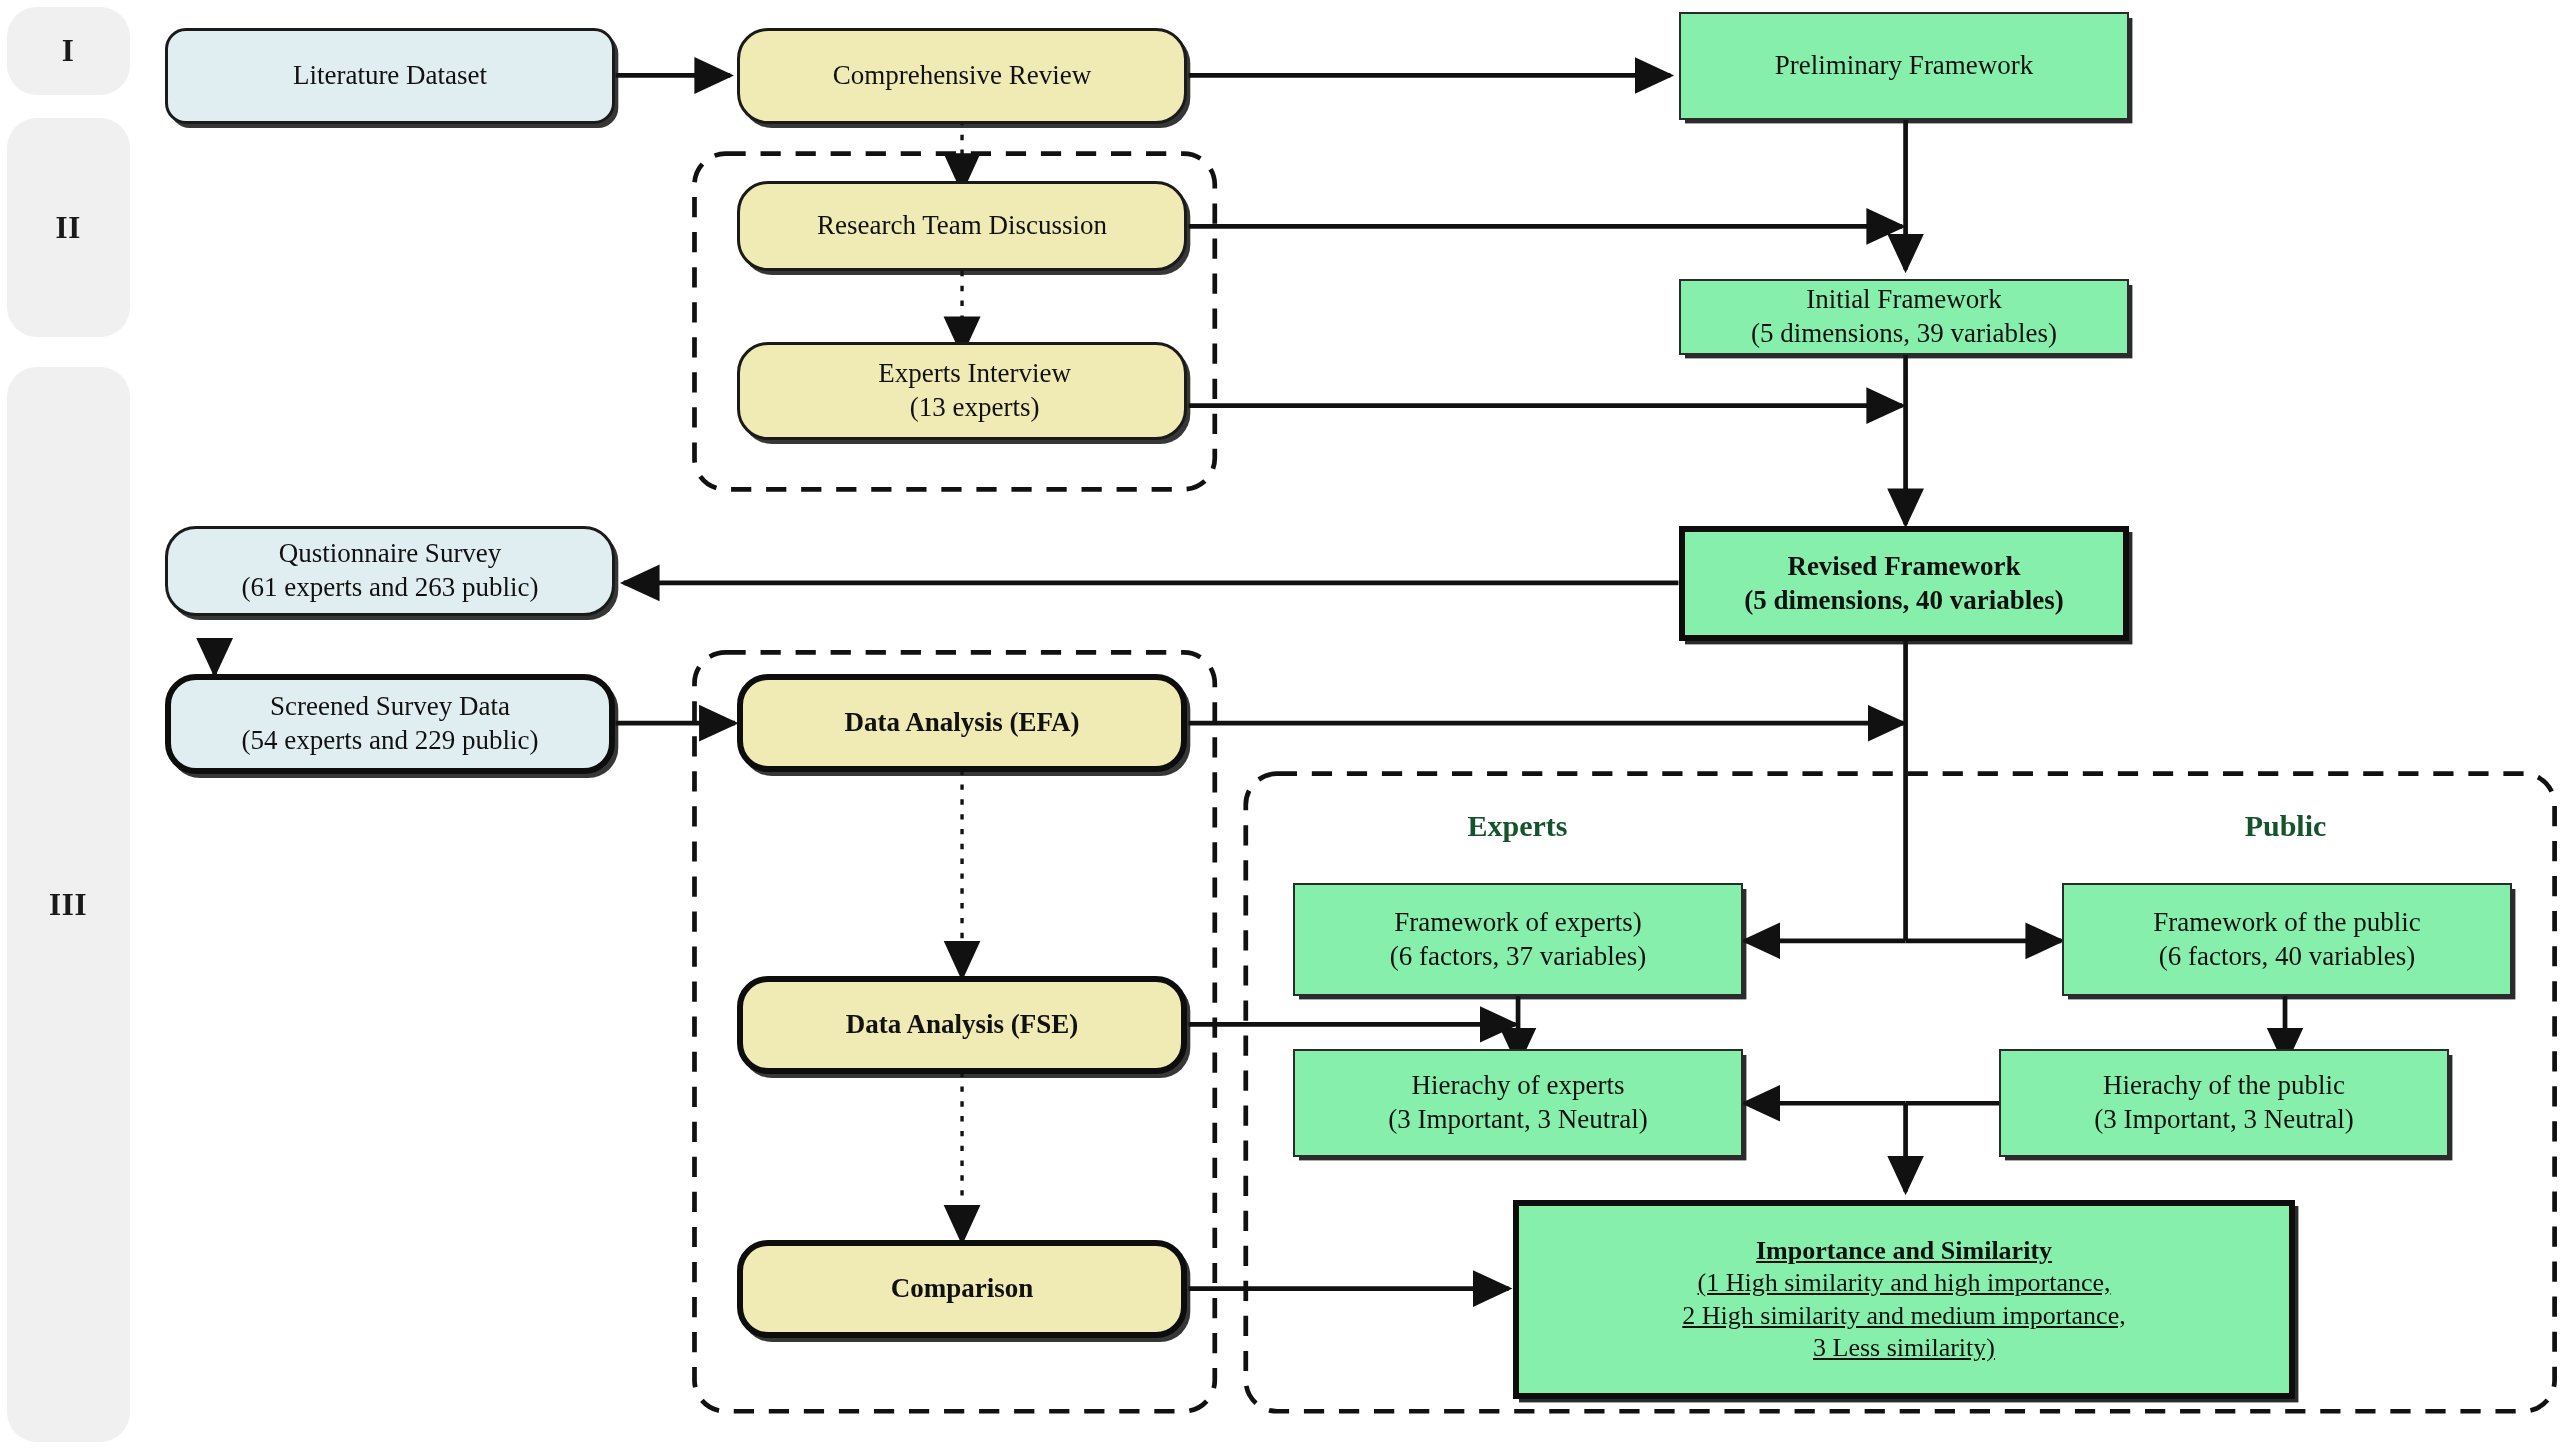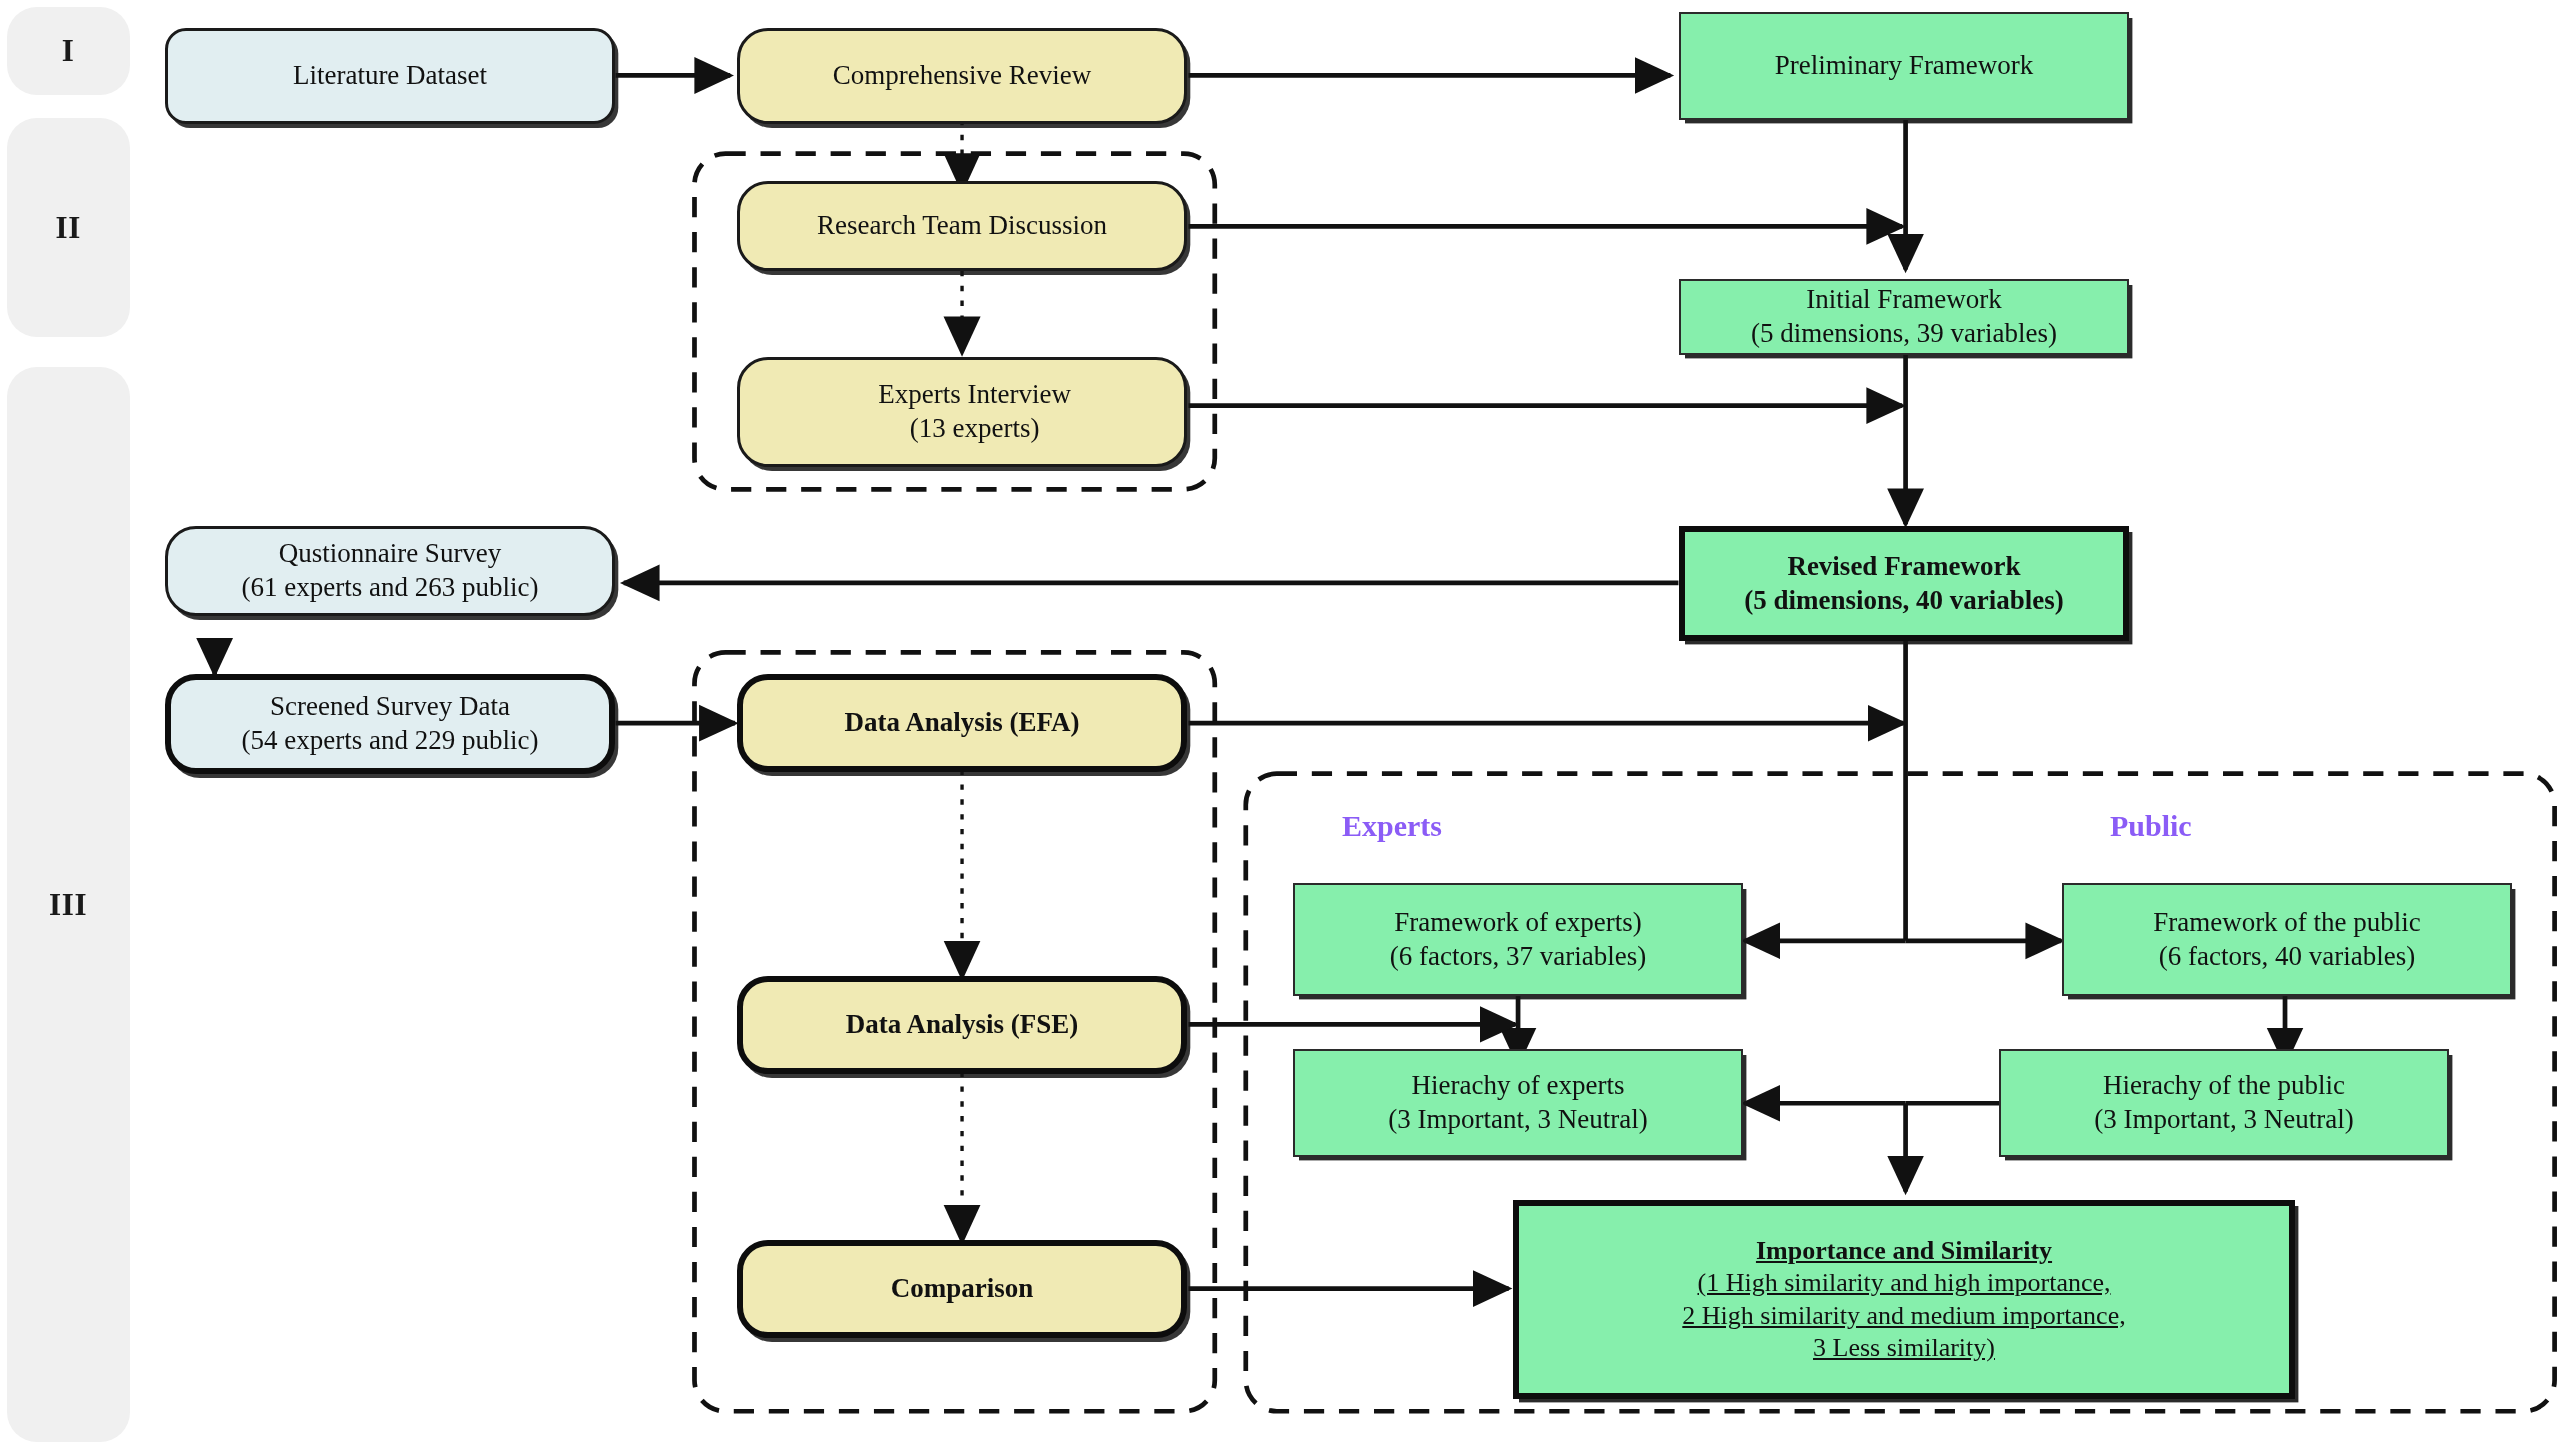--- a/index.html
+++ b/index.html
@@ -68,21 +68,22 @@
     font-weight: bold;
     letter-spacing: 0.7px;
     z-index: 2;
   }
 
   
   .group-title {
     position: absolute;
     font-size: 30px;
     font-weight: bold;
-    color: #8b5cf6;
+    color: #14532d;
+    text-align: center;
     z-index: 4;
   }
 </style>
 </head>
 <body>
 
 <div id="stage">
 
   <svg class="canvas" viewBox="0 0 3802 2150" xmlns="http://www.w3.org/2000/svg">
     <defs>
@@ -175,21 +176,21 @@
   </div>
 
   <div class="node rect fill-green" style="left:1679px; top:12px; width:450px; height:108px;">
     <span class="txt">Preliminary Framework</span>
   </div>
 
   <div class="node rounded fill-yellow" style="left:737px; top:181px; width:450px; height:90px;">
     <span class="txt">Research Team Discussion</span>
   </div>
 
-  <div class="node rounded fill-yellow" style="left:737px; top:357px; width:450px; height:110px;padding-left:32px;">
+  <div class="node rounded fill-yellow" style="left:737px; top:342px; width:450px; height:98px;padding-left:32px;">
     <span class="txt">Experts Interview
 (13 experts)</span>
   </div>
 
   <div class="node rect fill-green" style="left:1679px; top:270px; width:450px; height:76px;margin-top:9px;">
     <span class="txt">Initial Framework
 (5 dimensions, 39 variables)</span>
   </div>
 
   <div class="node rounded fill-blue" style="left:165px; top:526px; width:450px; height:90px;">

